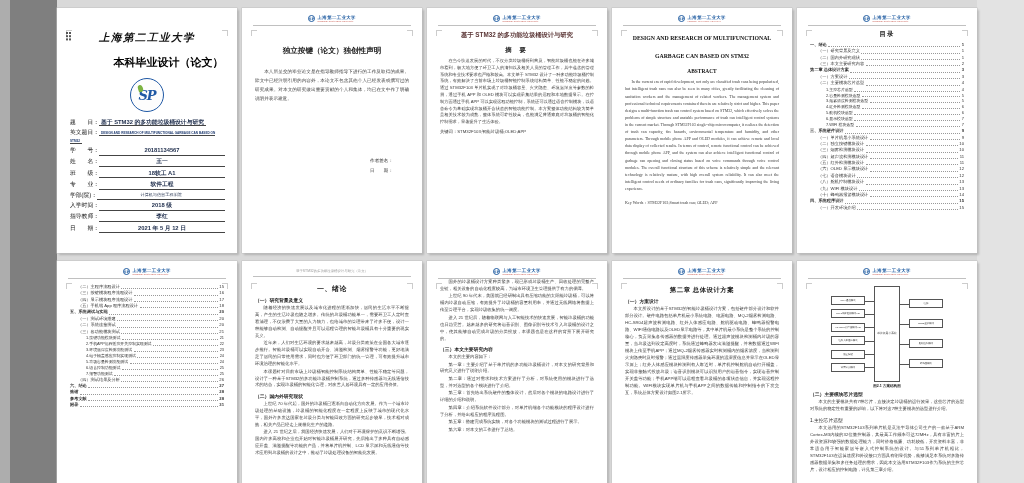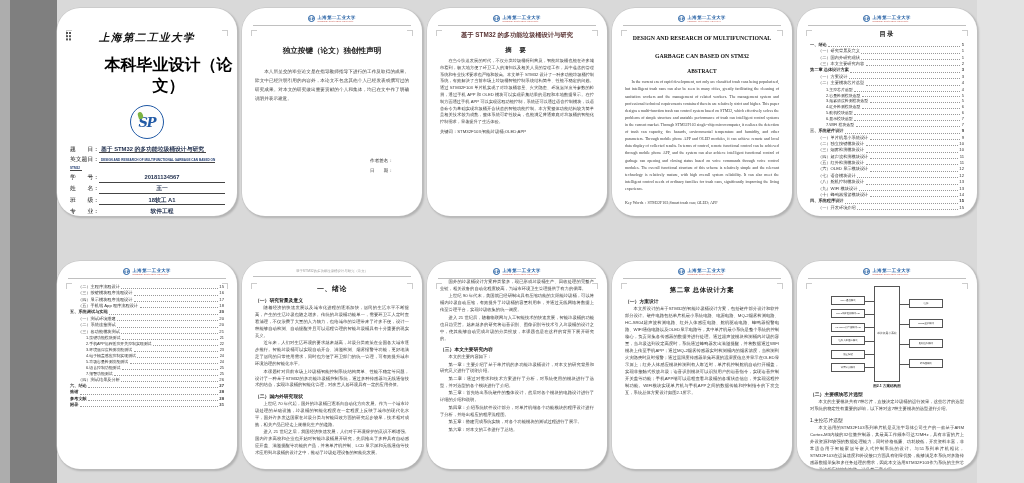--- a/index.html
+++ b/index.html
@@ -3,21 +3,21 @@
 <meta charset="utf-8">
 <style>
   html,body{margin:0;padding:0;}
   body{width:1024px;height:483px;position:relative;overflow:hidden;background:#e3e3e3;font-family:"Liberation Sans",sans-serif;}
   
   .edge-strip{position:absolute;left:0;top:0;width:10px;height:483px;background:#adadad;}
   .dark-band{position:absolute;left:10px;top:0;width:47px;height:483px;background:#7f7f7f;}
   .doc-canvas{position:absolute;left:57px;top:0;width:920px;height:510px;background:#d9d9d9;
     display:grid;grid-template-columns:repeat(5,180px);grid-template-rows:245px 245px;column-gap:5px;row-gap:8px;padding-top:8px;box-sizing:border-box;}
   
-  .page{width:180px;height:208px;background:#fff;position:relative;box-shadow:0 0 0 .5px #c2c2c2,1.5px 1.5px 2px rgba(0,0,0,.18);color:#333;overflow:hidden;box-sizing:border-box;border-radius:23px;}
+  .page{width:180px;height:245px;background:#fff;position:relative;box-shadow:0 0 0 .5px #c2c2c2,1.5px 1.5px 2px rgba(0,0,0,.18);color:#333;overflow:hidden;box-sizing:border-box;}
   .page::before,.page::after{content:"";position:absolute;width:5px;height:5px;border:0 solid #ccc;}
   .page::before{left:9px;top:22px;border-left-width:.7px;border-top-width:.7px;}
   .page::after{right:9px;top:22px;border-right-width:.7px;border-top-width:.7px;}
   .pbody{padding:0 13px;}
   
   .phead{display:flex;align-items:center;justify-content:center;gap:2.5px;padding-top:7px;}
   .plogo{width:7px;height:7px;border:.8px solid #1d5aa0;border-radius:50%;display:flex;align-items:center;justify-content:center;font-size:3.4px;color:#1d5aa0;font-weight:bold;font-family:"DejaVu Serif",serif;flex:0 0 auto;box-sizing:border-box;}
   .phead-txt{display:flex;flex-direction:column;line-height:1.15;}
   .phead-cn{font-size:4.4px;color:#1d5aa0;font-weight:bold;letter-spacing:.4px;}
   .phead-en{font-size:2.1px;color:#c0392b;letter-spacing:.2px;}
@@ -26,21 +26,21 @@
   
   .t-main{font-size:7px;font-weight:bold;text-align:center;margin:7px 0 3px;color:#1c1c1c;letter-spacing:.5px;}
   .t-sub{font-size:6.4px;font-weight:bold;text-align:center;margin:6px 0 3px;color:#1c1c1c;letter-spacing:3px;}
   .sec{font-size:4.8px;font-weight:bold;margin:3.5px 0 2px;color:#222;}
   .para{font-size:4.3px;line-height:1.62;text-align:justify;text-indent:2em;margin:0 0 .5px;color:#3a3a3a;}
   .kw{font-size:4.3px;margin-top:3px;color:#3a3a3a;}
   
   .handle{position:absolute;left:9px;top:24px;width:1.6px;height:1.6px;background:#555;
     box-shadow:3px 0 #555,0 3.2px #555,3px 3.2px #555,0 6.4px #555,3px 6.4px #555;}
   .cv-school{font-family:"DejaVu Serif",serif;font-style:italic;font-weight:bold;font-size:10.5px;text-align:center;margin-top:23px;letter-spacing:1.5px;color:#111;}
-  .cv-title{font-family:"Liberation Serif",serif;font-size:16px;font-weight:bold;text-align:center;margin-top:10px;color:#000;padding-left:43px;}
+  .cv-title{font-family:"Liberation Serif",serif;font-size:11px;font-weight:bold;text-align:center;margin-top:10px;color:#000;padding-left:43px;}
   .emblem{width:34px;height:34px;margin:8px auto 7px;border:1.8px solid #2059a5;border-radius:50%;display:flex;align-items:center;justify-content:center;position:relative;box-sizing:border-box;background:#fdfdfd;}
   .emblem-sp{font-family:"DejaVu Serif",serif;font-weight:bold;font-style:italic;font-size:13px;color:#2059a5;letter-spacing:-1px;}
   .emblem-leaf{position:absolute;left:7px;top:5.5px;width:4.5px;height:7px;background:#7cb342;border-radius:60% 60% 60% 0;transform:rotate(-18deg);}
   .cv-fields{margin:4px 12px 0 13px;font-size:5.8px;}
   .cv-row{display:flex;margin-bottom:2.4px;line-height:1.35;}
   .cv-label{white-space:nowrap;font-family:"Liberation Serif",serif;color:#111;}
   .cv-val{flex:1;border-bottom:.6px solid #444;text-align:center;font-weight:bold;color:#1c2b4a;}
   .cv-row.wrap{display:block;}
   .cv-row.wrap .cv-label{display:inline;}
   .cv-row.wrap .cv-val{display:inline;padding:0 2px;}

